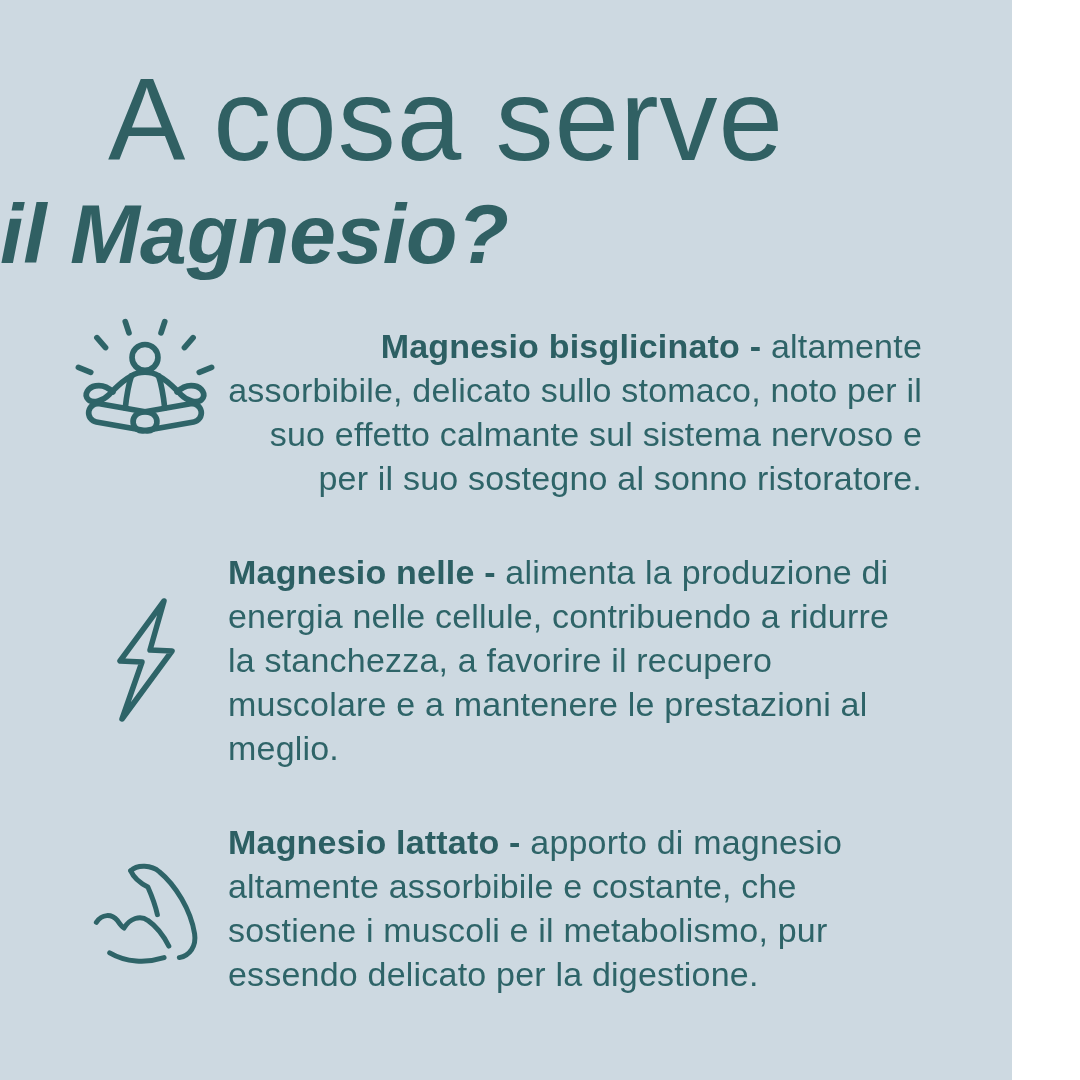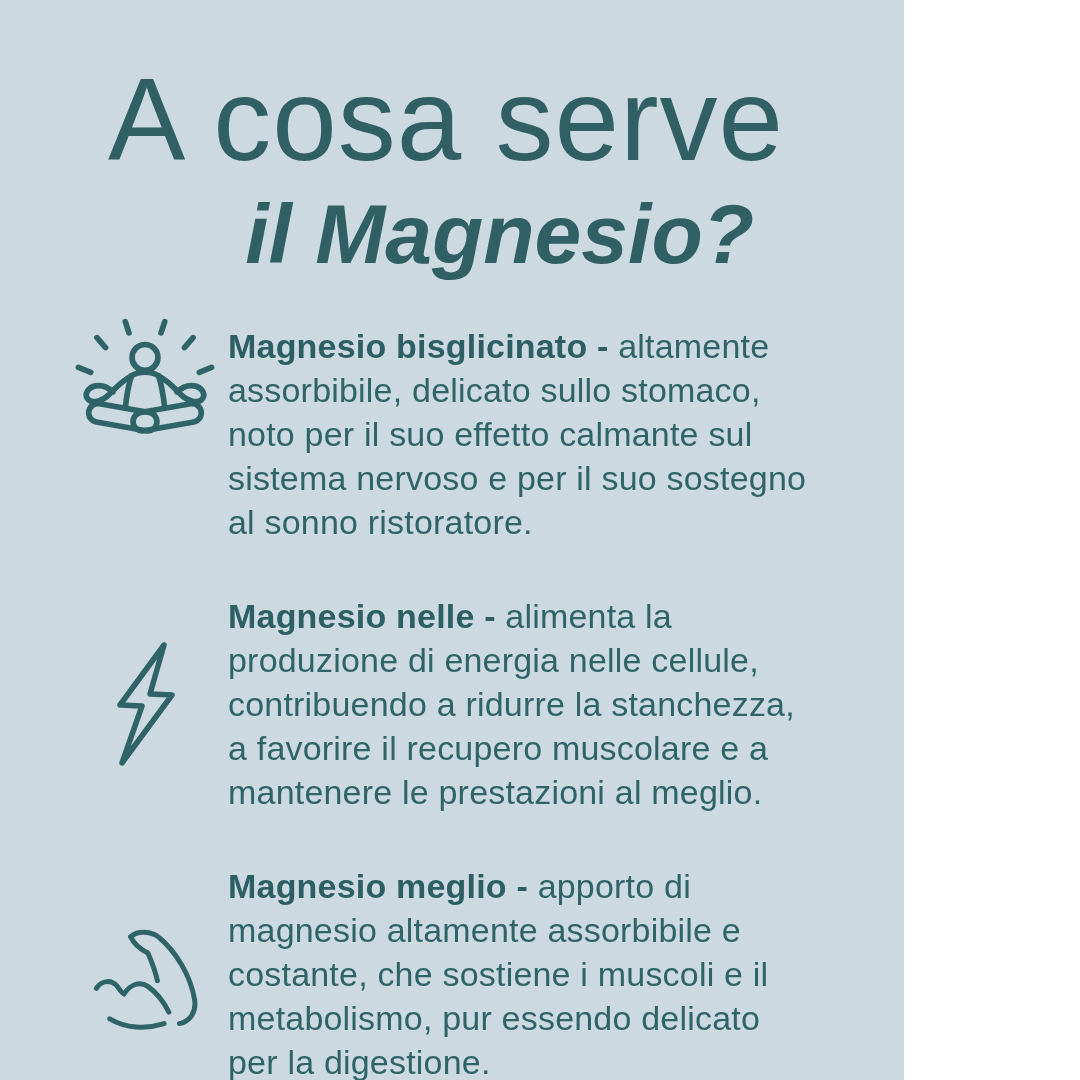--- a/index.html
+++ b/index.html
@@ -1,21 +1,21 @@
 <!DOCTYPE html>
 <html><head>
 <meta charset="utf-8">
 <style>
   * { margin: 0; padding: 0; box-sizing: border-box; }
   html, body { width: 1080px; height: 1080px; }
   body { font-family: "Liberation Sans", "DejaVu Sans", sans-serif; }
 
   .page {
     position: relative;
-    width: 904px;
+    width: 1012px;
     height: 1080px;
     background: #cdd9e1;
     overflow: hidden;
   }
 
   .header { padding-top: 62px; }
 
   .title {
     font-size: 116px;
     font-weight: 400;
@@ -25,28 +25,28 @@
     color: #306063;
     margin-left: 108px;
   }
 
   .subtitle {
     font-size: 84px;
     font-weight: 700;
     font-style: italic;
     line-height: 1.0;
     color: #306063;
-    text-align: right;
+    text-align: left;
     margin: 14px 150px 0 0;
   }
 
   .sections { padding: 48px 90px 0 70px; }
 
   .row { display: flex; margin-bottom: 50px; }
-  .row.align-top { align-items: flex-start; }
+  .row.align-top { align-items: flex-start; text-align: right; }
   .row.align-center { align-items: center; }
 
   .icon-cell {
     flex: 0 0 150px;
     display: flex;
     justify-content: center;
   }
   .row.align-top .icon-cell { margin-top: -6px; }
 
   .icon-svg { fill: none; stroke: #2e6468; stroke-linecap: round; stroke-linejoin: round; }
@@ -115,17 +115,17 @@
 
           <path d="M50,26 C57,19 72,20 80,27 C97,41 113,67 117,92 C119,105 112,115 101,117"></path>
 
           <path d="M50,26 C53,33 60,39 68,43 C72,52 76,63 78,72"></path>
 
           <path d="M14,80 C20,71 30,71 36,78 C38,81 40,84 43,86 C49,76 60,72 68,78 C78,85 85,95 90,105"></path>
 
           <path d="M28,112 C45,122 66,123 85,117"></path>
         </svg>
       </div>
-      <p class="text"><strong>Magnesio meglio -</strong> <span>apporto di magnesio altamente assorbibile e costante, che sostiene i muscoli e il metabolismo, pur essendo delicato per la digestione.</span></p>
+      <p class="text"><strong>Magnesio lattato -</strong> <span>apporto di magnesio altamente assorbibile e costante, che sostiene i muscoli e il metabolismo, pur essendo delicato per la digestione.</span></p>
     </section>
 
   </main>
 </div>
 
 </body></html>

